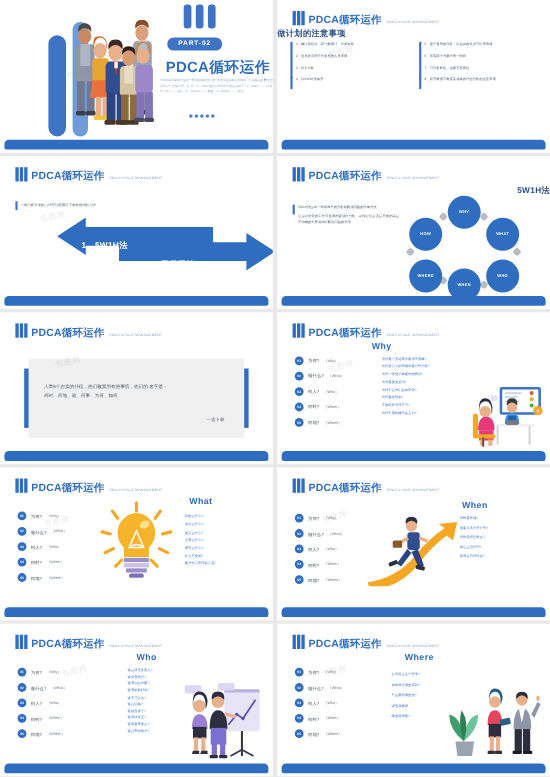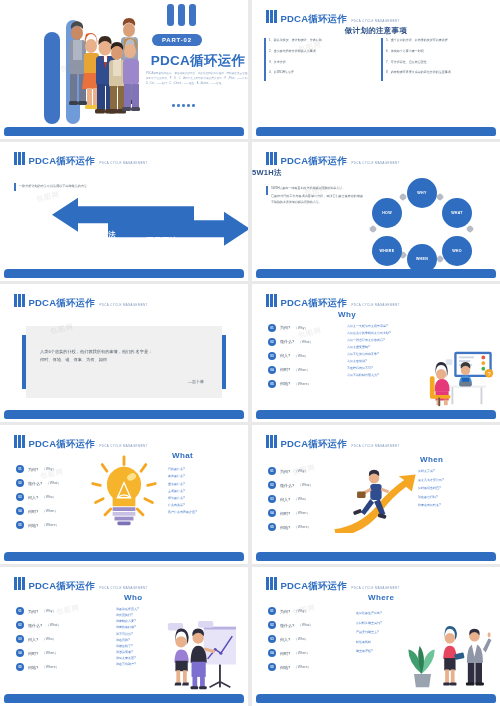--- a/index.html
+++ b/index.html
@@ -24,21 +24,21 @@
     background:#2f6dc0;border-radius:4px 4px 2px 2px;
   }
   
   .logo{position:absolute;left:14px;top:9px;display:flex;align-items:flex-start;gap:4px;}
   .logo .bars{display:flex;gap:1.5px;padding-top:1px;}
   .logo .bars i{display:block;width:2.5px;height:13px;background:#2f6dc0;}
   .logo .txt{line-height:1;}
   .logo .main{font-size:9.5px;font-weight:bold;color:#2f6dc0;letter-spacing:.2px;white-space:nowrap;}
   .logo .sub{font-size:2.9px;color:#7d96bb;letter-spacing:.4px;margin-top:1.5px;white-space:nowrap;}
   .slide-title{
-    position:absolute;top:26px;width:100%;text-align:center;
+    position:absolute;top:26px;width:100%;
     font-size:7.5px;font-weight:bold;color:#2f6dc0;letter-spacing:.3px;
   }
   .slide-title.dark{color:#2b4f86;}
 
   
   .cover{background:#fff;}
   .cover .topbars{position:absolute;right:52px;top:4px;display:flex;gap:4px;}
   .cover .topbars i{display:block;width:7px;height:22px;background:#3f74c4;border-radius:3px;}
   .cover .pill-l{position:absolute;left:44px;top:32px;width:16px;height:92px;background:#3f74c4;border-radius:9px;}
   .cover .pill-m{position:absolute;left:66px;top:20px;width:14px;height:104px;background:#6f9bd9;border-radius:8px;}
@@ -75,21 +75,21 @@
     position:absolute;left:52px;top:56px;width:142px;height:34px;
     background:#2f6dc0;
     clip-path:polygon(0% 50%,26px 0%,26px 25%,100% 25%,100% 75%,26px 75%,26px 100%);
   }
   .arrow-right{
     position:absolute;left:108px;top:70px;width:142px;height:34px;
     background:#2f6dc0;
     clip-path:polygon(100% 50%,calc(100% - 26px) 0%,calc(100% - 26px) 25%,0% 25%,0% 75%,calc(100% - 26px) 75%,calc(100% - 26px) 100%);
   }
   .arrow-label{position:absolute;font-size:7.5px;font-weight:bold;color:#fff;letter-spacing:.3px;}
-  .lbl-1{left:74px;top:88px;}
+  .lbl-1{left:74px;top:76px;}
   .lbl-2{left:134px;top:94px;}
 
   
   .w5body{position:absolute;left:14px;top:44px;width:92px;padding-left:5px;}
   .w5body:before{content:"";position:absolute;left:0;top:0;width:1.6px;height:9px;background:#3f74c4;}
   .w5body p{margin:0 0 3px 0;font-size:3px;line-height:1.8;color:#55626f;text-align:justify;}
   .circles{position:absolute;right:18px;top:36px;width:120px;height:96px;}
   .circ{
     position:absolute;width:30px;height:30px;border-radius:50%;
     background:#2f6dc0;color:#fff;display:flex;align-items:center;justify-content:center;
@@ -320,21 +320,21 @@
       <span class="bars">
           <i></i>
           <i></i>
           <i></i>
         </span>
       <span class="txt">
         <span class="main">PDCA循环运作</span>
         <span class="sub">PDCA CYCLE MANAGEMENT</span>
       </span>
     </div>
-    <div class="slide-title dark" style="text-align:left;">5W1H法</div>
+    <div class="slide-title dark" style="text-align:right;">5W1H法</div>
     <div class="w5body">
       <p>5W1H法是由一种最基本的分析并解决问题的简单方法。</p>
       <p>它是针对目的工作与各项内容做出分析，寻找它们是否是有效的或是不明确的本质并加以解决问题的方法。</p>
     </div>
     <div class="circles">
       <div class="gear g1"></div>
       <div class="gear g2"></div>
       <div class="gear g3"></div>
       <div class="gear g4"></div>
       <div class="gear g5"></div>

